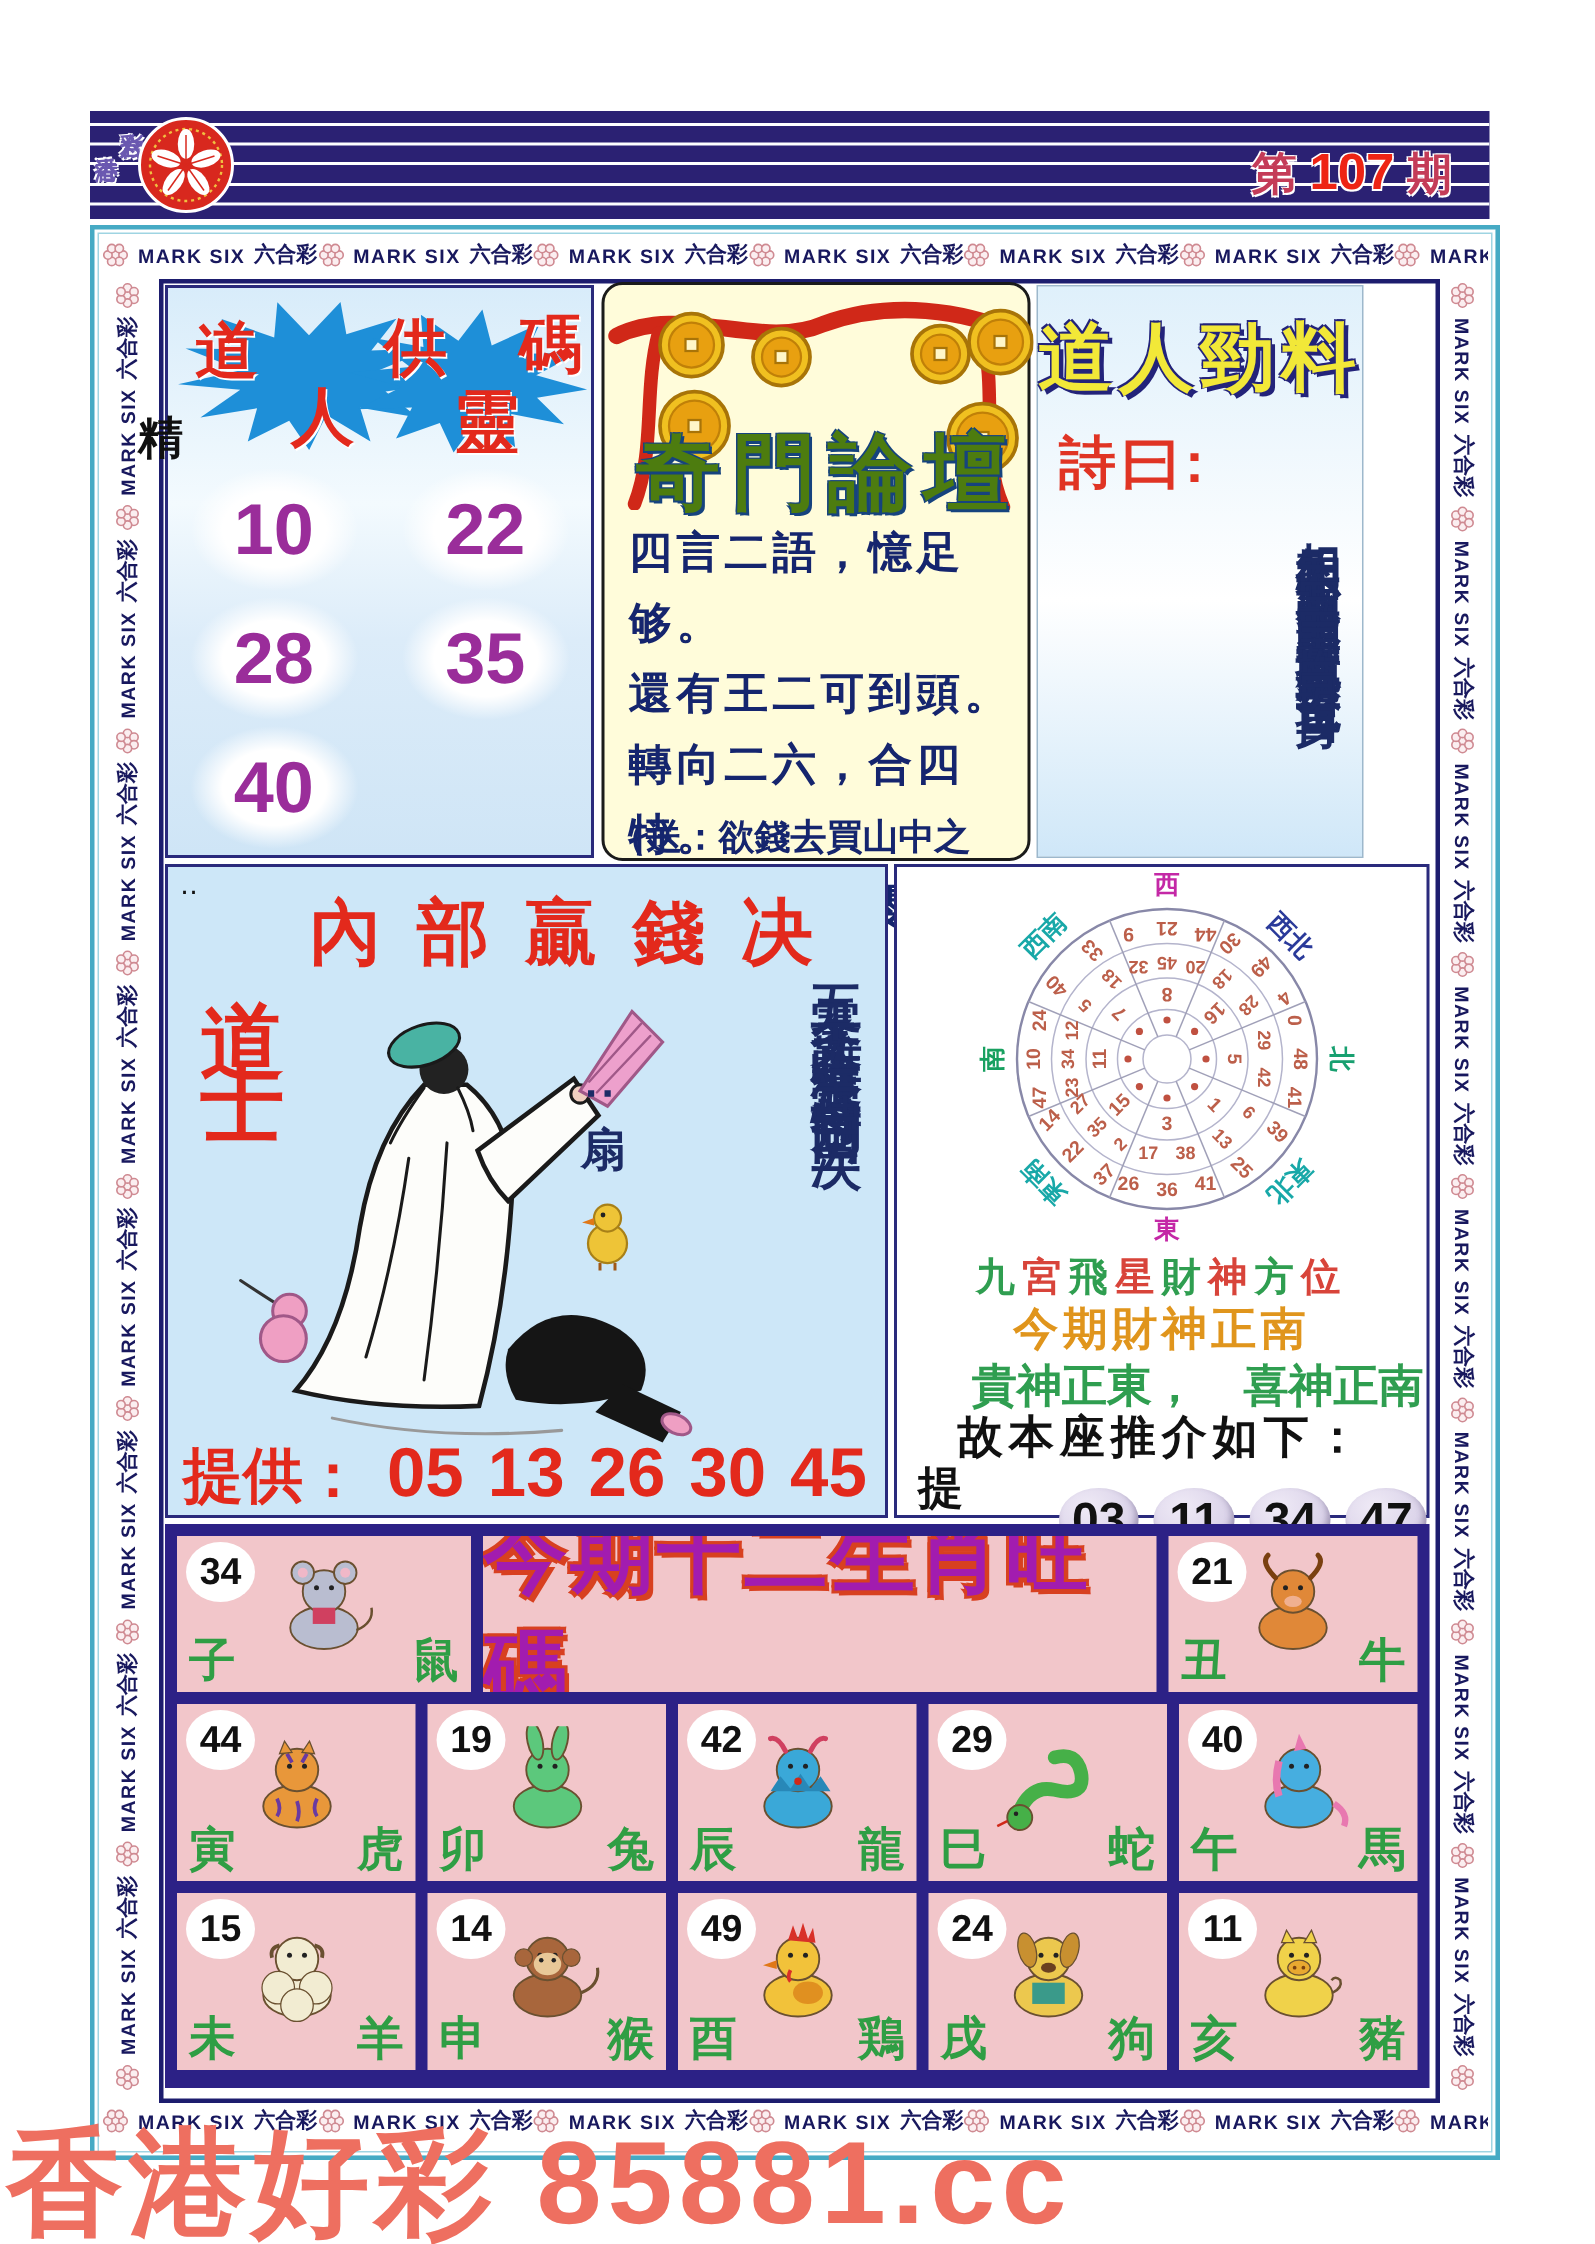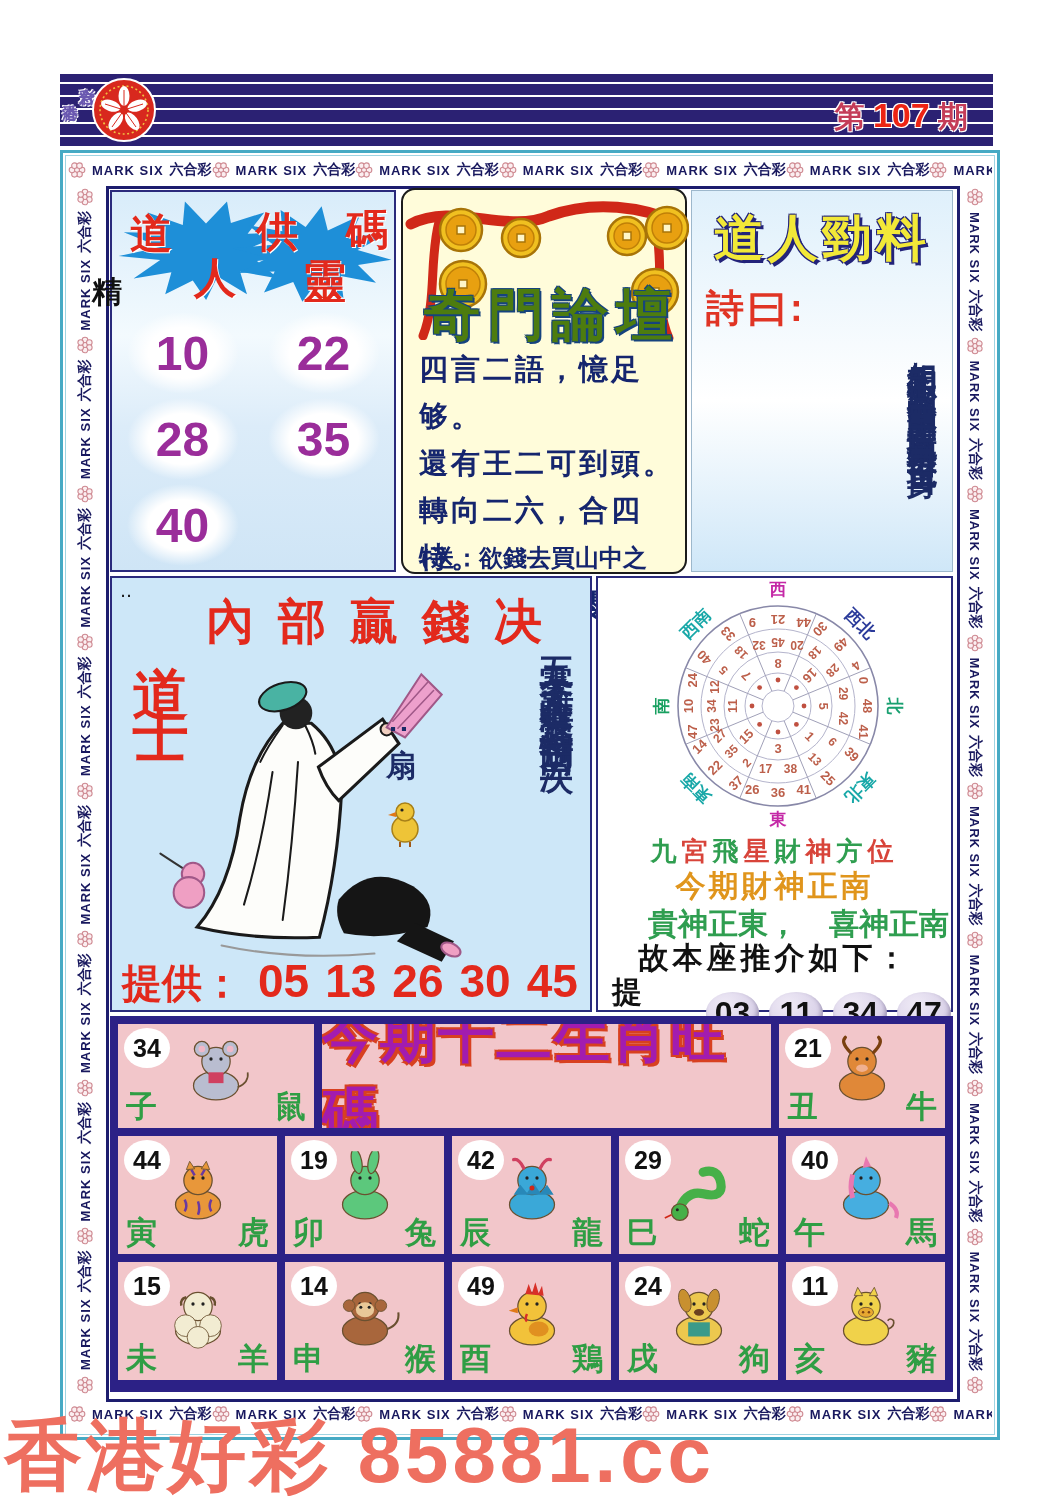--- a/index.html
+++ b/index.html
@@ -54,21 +54,21 @@
   #forum-panel{left:401px;top:188px;width:286px;height:386px;background:#fffcda;border:2px solid #1b1b1b;border-radius:14px;}
   #forum-decor{position:absolute;left:0;top:0;width:100%;height:150px;}
   #forum-subtitle{position:absolute;left:0;top:38px;width:100%;text-align:center;font-size:42px;font-weight:bold;
      color:#3f93d8;text-shadow:2px 2px 0 #1c4a8c;letter-spacing:6px;}
   #forum-title{position:absolute;left:8px;top:88px;width:100%;text-align:center;font-size:56px;font-weight:bold;
      color:#4d7c0f;letter-spacing:8px;text-shadow:2px 2px 0 #16437e,-1px -1px 0 #16437e,1px -1px 0 #16437e,-1px 1px 0 #16437e;}
   #forum-lines{position:absolute;left:16px;top:156px;width:256px;}
   .forum-line{font-size:29px;font-weight:bold;color:#15256e;line-height:47px;letter-spacing:3px;}
   #gift-line{position:absolute;left:4px;top:352px;width:278px;font-size:24px;font-weight:bold;color:#15256e;}
 
-  #strong-panel{left:691px;top:190px;width:262px;height:382px;border:1px solid #9db8cc;
+  #strong-panel{left:691px;top:190px;width:218px;height:382px;border:1px solid #9db8cc;
      background:linear-gradient(180deg,#dff0fb 0%,#ffffff 55%,#cfe7f8 100%);}
   #strong-title{position:absolute;left:0;top:14px;width:100%;text-align:center;font-size:50px;font-weight:bold;
      color:#f2e838;letter-spacing:4px;text-shadow:3px 3px 0 #23237a,-1px -1px 0 #23237a,1px -1px 0 #23237a,-1px 1px 0 #23237a;}
   #poem-label{position:absolute;left:14px;top:92px;font-size:38px;font-weight:bold;color:#e03424;letter-spacing:4px;}
   #poem-cols{position:absolute;right:10px;top:146px;height:228px;writing-mode:vertical-rl;
      font-size:30px;font-weight:bold;color:#1c2b66;font-family:"DejaVu Serif",serif;}
   #poem-cols span{display:inline-block;margin-left:24px;letter-spacing:4px;}
 
   
   #master-panel{left:110px;top:576px;width:482px;height:436px;border:2px solid #2a2a7c;background:#cde7f8;}

